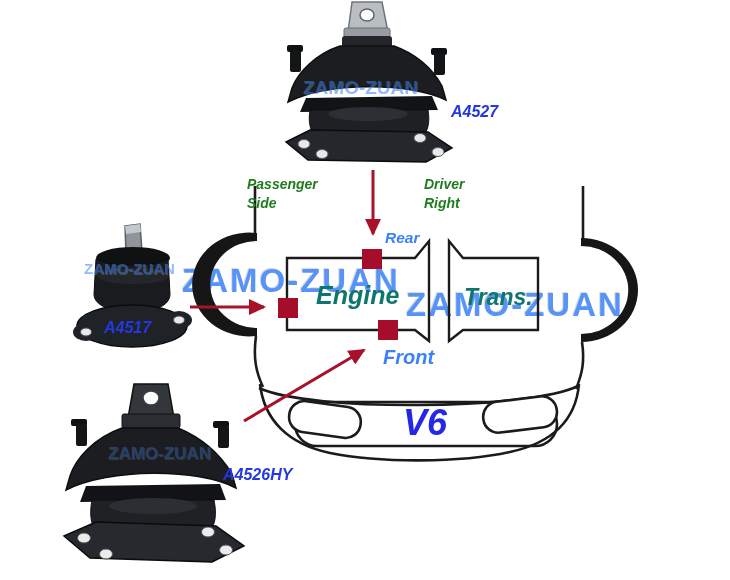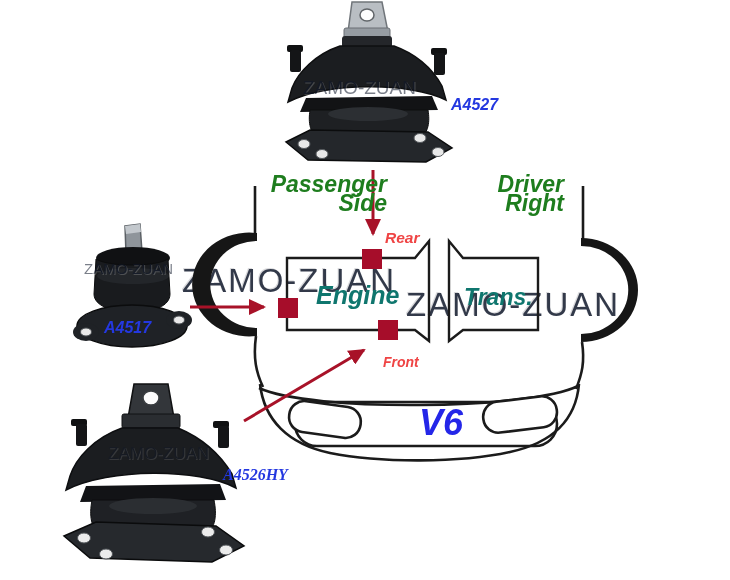--- a/index.html
+++ b/index.html
@@ -1,27 +1,27 @@
 <!DOCTYPE html>
 <html><head>
 <meta charset="utf-8">
 <style>
   html,body{margin:0;padding:0;background:#ffffff;}
   .stage{position:relative;width:730px;height:580px;background:#ffffff;overflow:hidden;
          font-family:"Liberation Sans", sans-serif;}
   
-  .wm{position:absolute;font-weight:normal;color:#0f172a;letter-spacing:2px;white-space:nowrap;
+  .wm{position:absolute;font-weight:bold;color:#3b82f6;letter-spacing:2px;white-space:nowrap;
       text-shadow:2px 2px 0 rgba(255,255,255,0.95), -1px -1px 0 rgba(110,110,118,0.30);
       z-index:1;font-style:normal;}
   .wm-big{font-size:33px;opacity:0.85;}
   .wm-photo{z-index:3;opacity:0.55;text-shadow:1px 1px 0 rgba(255,255,255,0.35);}
   
   .lbl{position:absolute;font-weight:bold;font-style:italic;white-space:pre-line;z-index:3;}
-  .green{color:#1e7d1e;font-size:23px;line-height:19px;text-align:right;width:140px;}
-  .darkred{color:#ef4444;}
+  .green{color:#1e7d1e;font-size:14px;line-height:19px;text-align:left;width:140px;}
+  .darkred{color:#3b82f6;}
   .blue{color:#0f766e;}
   .partno{color:#2438e0;font-size:16px;}
   svg{position:absolute;left:0;top:0;z-index:2;}
 </style>
 </head>
 <body>
 
 <div class="stage">
 
   <div class="wm wm-big" style="left:182px;top:262px;">ZAMO-ZUAN</div>
@@ -122,23 +122,23 @@
   <div class="wm wm-photo" style="left:303px;top:77px;font-size:19px;letter-spacing:0;">ZAMO-ZUAN</div>
   <div class="wm wm-photo" style="left:84px;top:260px;font-size:15px;letter-spacing:0;">ZAMO-ZUAN</div>
   <div class="wm wm-photo" style="left:108px;top:444px;font-size:17px;letter-spacing:0;opacity:0.35;">ZAMO-ZUAN</div>
 
   <div class="lbl green" style="left:247px;top:175px;">Passenger
 Side</div>
   <div class="lbl green" style="left:424px;top:175px;">Driver
 Right</div>
 
   <div class="lbl darkred" style="left:385px;top:229px;font-size:15.5px;">Rear</div>
-  <div class="lbl darkred" style="left:383px;top:354px;font-size:14px;">Front</div>
+  <div class="lbl darkred" style="left:383px;top:346px;font-size:20px;">Front</div>
 
   <div class="lbl blue" style="left:316px;top:281px;font-size:25px;">Engine</div>
   <div class="lbl blue" style="left:464px;top:284px;font-size:23px;text-align:right;">Trans.</div>
-  <div class="lbl" style="left:403px;top:402px;font-size:36px;color:#2426e8;margin-left:16px;">V6</div>
+  <div class="lbl" style="left:403px;top:402px;font-size:36px;color:#2426e8;">V6</div>
 
-  <div class="lbl partno" style="left:451px;top:96px;">A4527</div>
+  <div class="lbl partno" style="left:451px;top:103px;">A4527</div>
   <div class="lbl partno" style="left:104px;top:319px;">A4517</div>
-  <div class="lbl partno" style="left:223px;top:466px;font-family:Liberation Serif, serif;">A4526HY</div>
+  <div class="lbl partno" style="left:223px;top:466px;">A4526HY</div>
 
 </div>
 
 </body></html>

